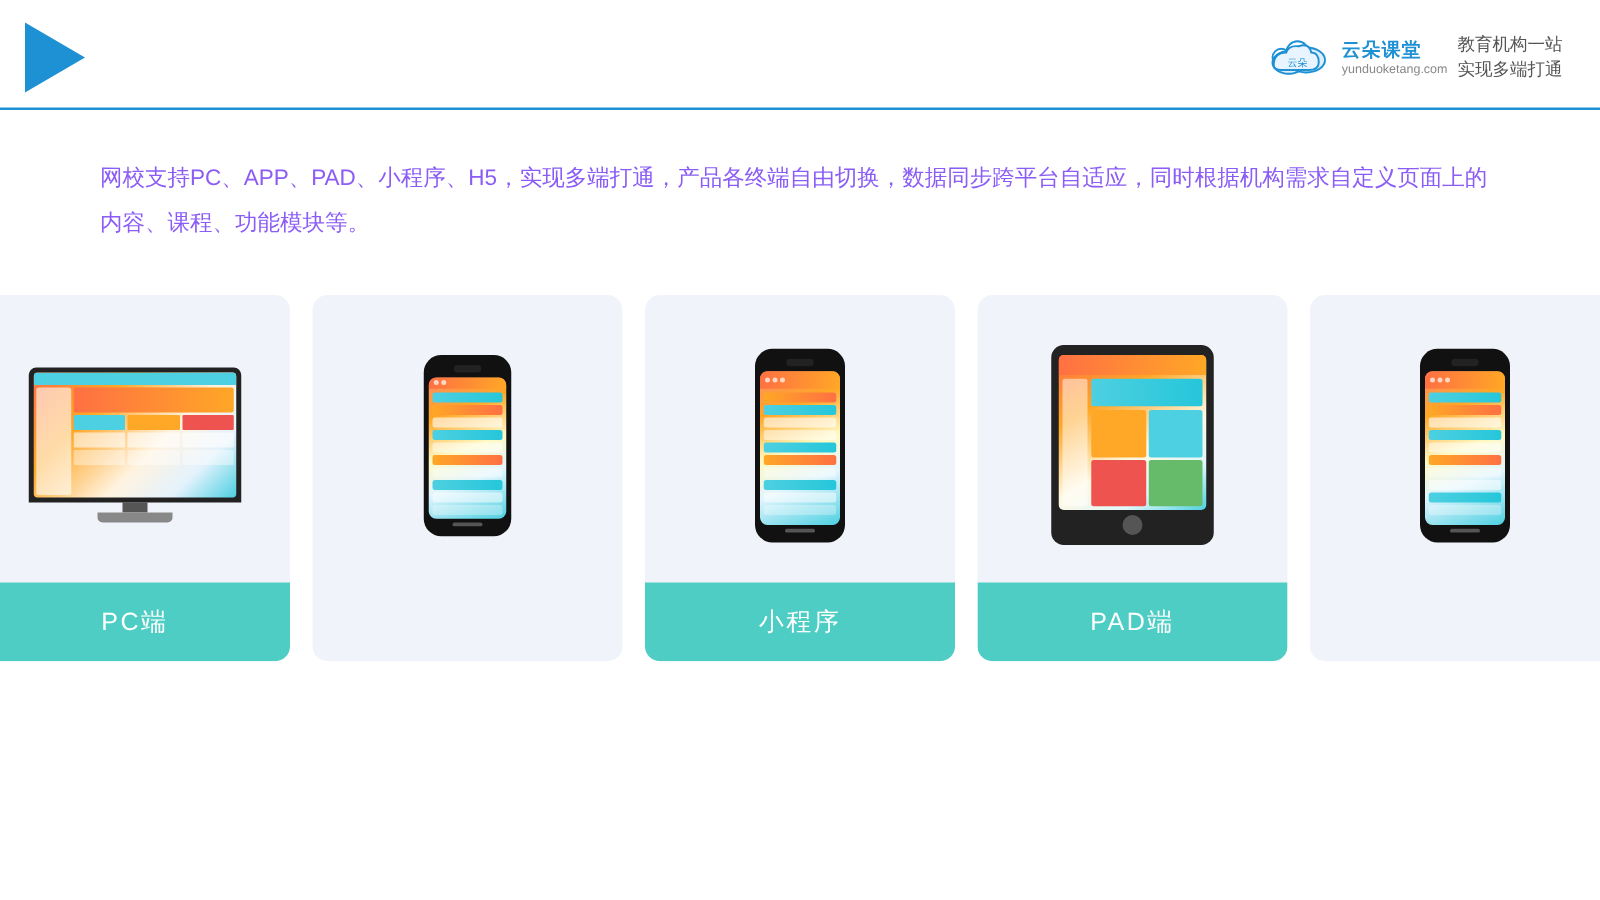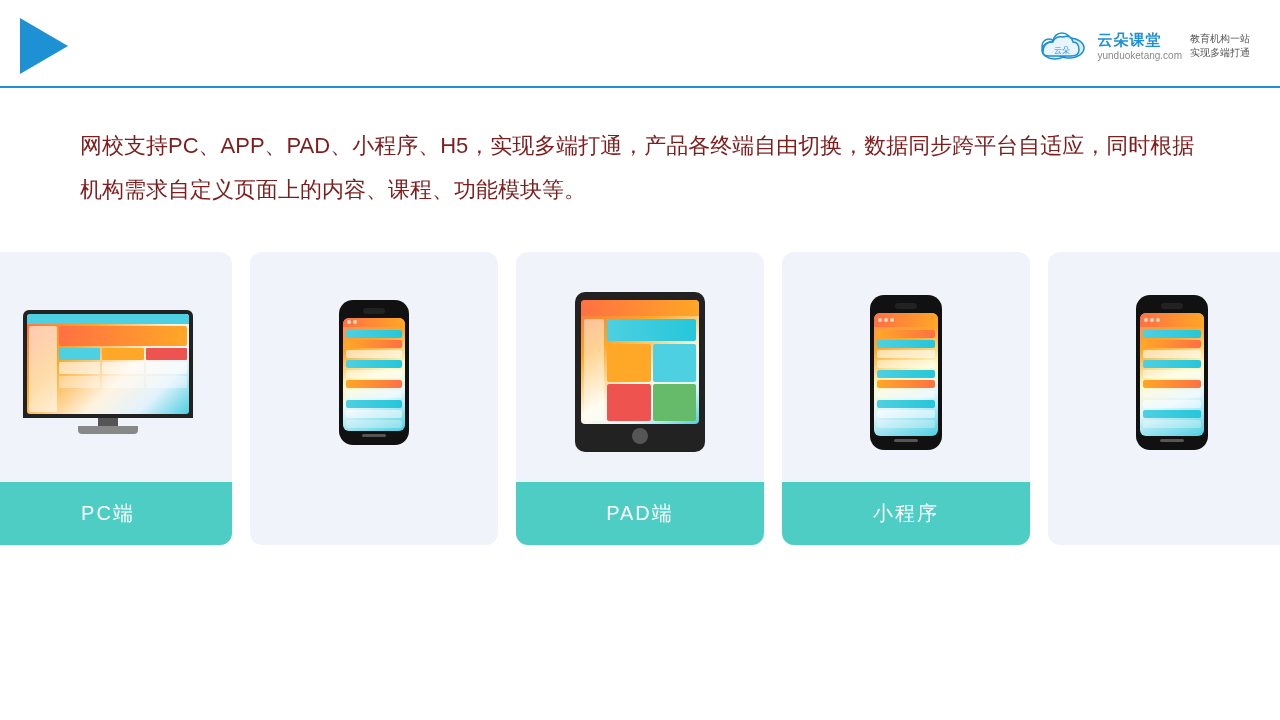--- a/index.html
+++ b/index.html
@@ -61,31 +61,31 @@
       font-size: 15px;
       font-weight: bold;
       color: #1e90d4;
       letter-spacing: 1px;
     }
     .brand-domain {
       font-size: 10px;
       color: #888;
     }
     .brand-slogan {
-      font-size: 10px;
+      font-size: 14px;
       color: #555;
       text-align: right;
       line-height: 1.4;
     }
 
     
     .description {
       padding: 36px 80px 20px 80px;
-      font-size: 22px;
-      color: #7f1d1d;
+      font-size: 18px;
+      color: #8b5cf6;
       line-height: 2.0;
     }
 
     
     .cards-container {
       display: flex;
       gap: 18px;
       padding: 20px 60px 30px 60px;
       justify-content: center;
     }
@@ -421,20 +421,49 @@
             <div class="phone-row" style="background:rgba(255,255,255,0.3);"></div>
           </div>
         </div>
         <div class="phone-home-bar"></div>
       </div>
     </div>
   </div>
 
   <div class="card">
     <div class="card-image-area">
+      <div class="phone-mockup" style="height:155px; width:72px;">
+        <div class="phone-notch"></div>
+        <div class="phone-screen">
+          <div class="phone-screen-header">
+            <div class="phone-screen-dot"></div>
+            <div class="phone-screen-dot"></div>
+            <div class="phone-screen-dot"></div>
+          </div>
+          <div class="phone-screen-body">
+            <div class="phone-row orange"></div>
+            <div class="phone-row colored"></div>
+            <div class="phone-row" style="background:rgba(255,255,255,0.6);"></div>
+            <div class="phone-row" style="background:rgba(255,255,255,0.5);"></div>
+            <div class="phone-row colored"></div>
+            <div class="phone-row orange"></div>
+            <div class="phone-row" style="background:rgba(255,255,255,0.4);"></div>
+            <div class="phone-row colored"></div>
+            <div class="phone-row" style="background:rgba(255,255,255,0.5);"></div>
+            <div class="phone-row" style="background:rgba(255,255,255,0.3);"></div>
+          </div>
+        </div>
+        <div class="phone-home-bar"></div>
+      </div>
+    </div>
+    <div class="card-label">小程序</div>
+  </div>
+
+  <div class="card">
+    <div class="card-image-area">
       <div class="tablet-mockup">
         <div class="tablet-screen">
           <div class="tablet-header"></div>
           <div class="tablet-body">
             <div class="tablet-sidebar"></div>
             <div class="tablet-content">
               <div class="tablet-banner"></div>
               <div class="tablet-grid">
                 <div class="tablet-cell" style="background:#ffa726; min-height:18px;"></div>
                 <div class="tablet-cell" style="background:#4dd0e1; min-height:18px;"></div>
@@ -454,49 +483,20 @@
     <div class="card-image-area">
       <div class="phone-mockup" style="height:155px; width:72px;">
         <div class="phone-notch"></div>
         <div class="phone-screen">
           <div class="phone-screen-header">
             <div class="phone-screen-dot"></div>
             <div class="phone-screen-dot"></div>
             <div class="phone-screen-dot"></div>
           </div>
           <div class="phone-screen-body">
-            <div class="phone-row orange"></div>
-            <div class="phone-row colored"></div>
-            <div class="phone-row" style="background:rgba(255,255,255,0.6);"></div>
-            <div class="phone-row" style="background:rgba(255,255,255,0.5);"></div>
-            <div class="phone-row colored"></div>
-            <div class="phone-row orange"></div>
-            <div class="phone-row" style="background:rgba(255,255,255,0.4);"></div>
-            <div class="phone-row colored"></div>
-            <div class="phone-row" style="background:rgba(255,255,255,0.5);"></div>
-            <div class="phone-row" style="background:rgba(255,255,255,0.3);"></div>
-          </div>
-        </div>
-        <div class="phone-home-bar"></div>
-      </div>
-    </div>
-    <div class="card-label">小程序</div>
-  </div>
-
-  <div class="card">
-    <div class="card-image-area">
-      <div class="phone-mockup" style="height:155px; width:72px;">
-        <div class="phone-notch"></div>
-        <div class="phone-screen">
-          <div class="phone-screen-header">
-            <div class="phone-screen-dot"></div>
-            <div class="phone-screen-dot"></div>
-            <div class="phone-screen-dot"></div>
-          </div>
-          <div class="phone-screen-body">
             <div class="phone-row colored"></div>
             <div class="phone-row orange"></div>
             <div class="phone-row" style="background:rgba(255,255,255,0.6);"></div>
             <div class="phone-row colored"></div>
             <div class="phone-row" style="background:rgba(255,255,255,0.5);"></div>
             <div class="phone-row orange"></div>
             <div class="phone-row" style="background:rgba(255,255,255,0.4);"></div>
             <div class="phone-row" style="background:rgba(255,255,255,0.5);"></div>
             <div class="phone-row colored"></div>
             <div class="phone-row" style="background:rgba(255,255,255,0.3);"></div>

